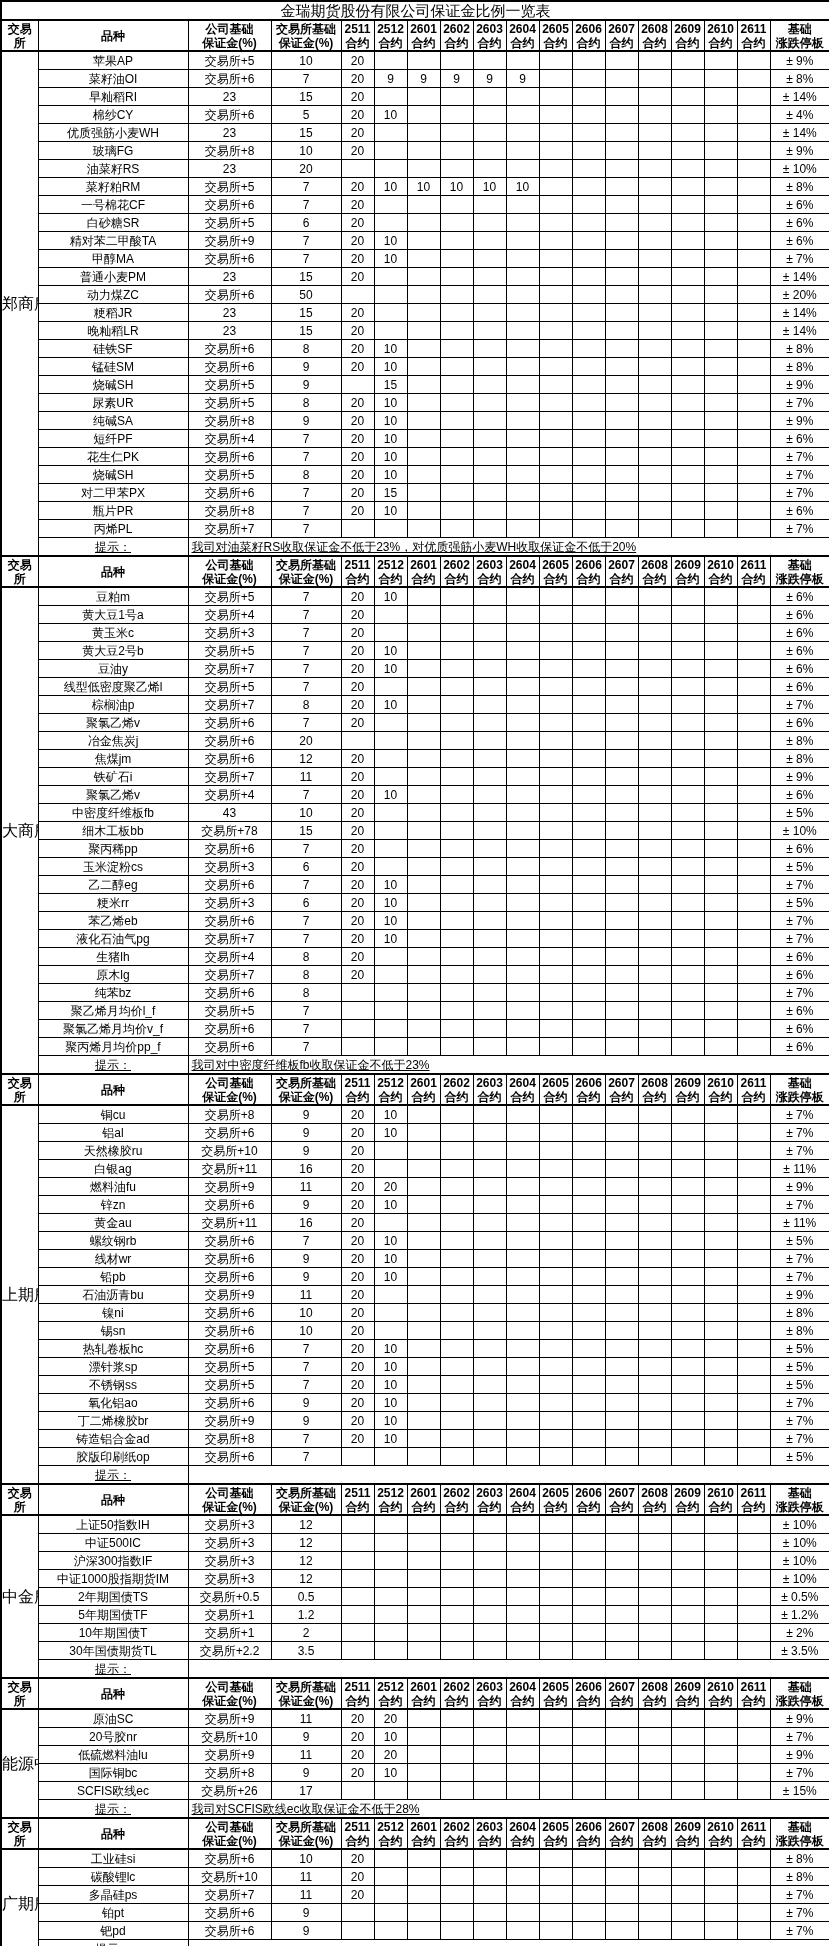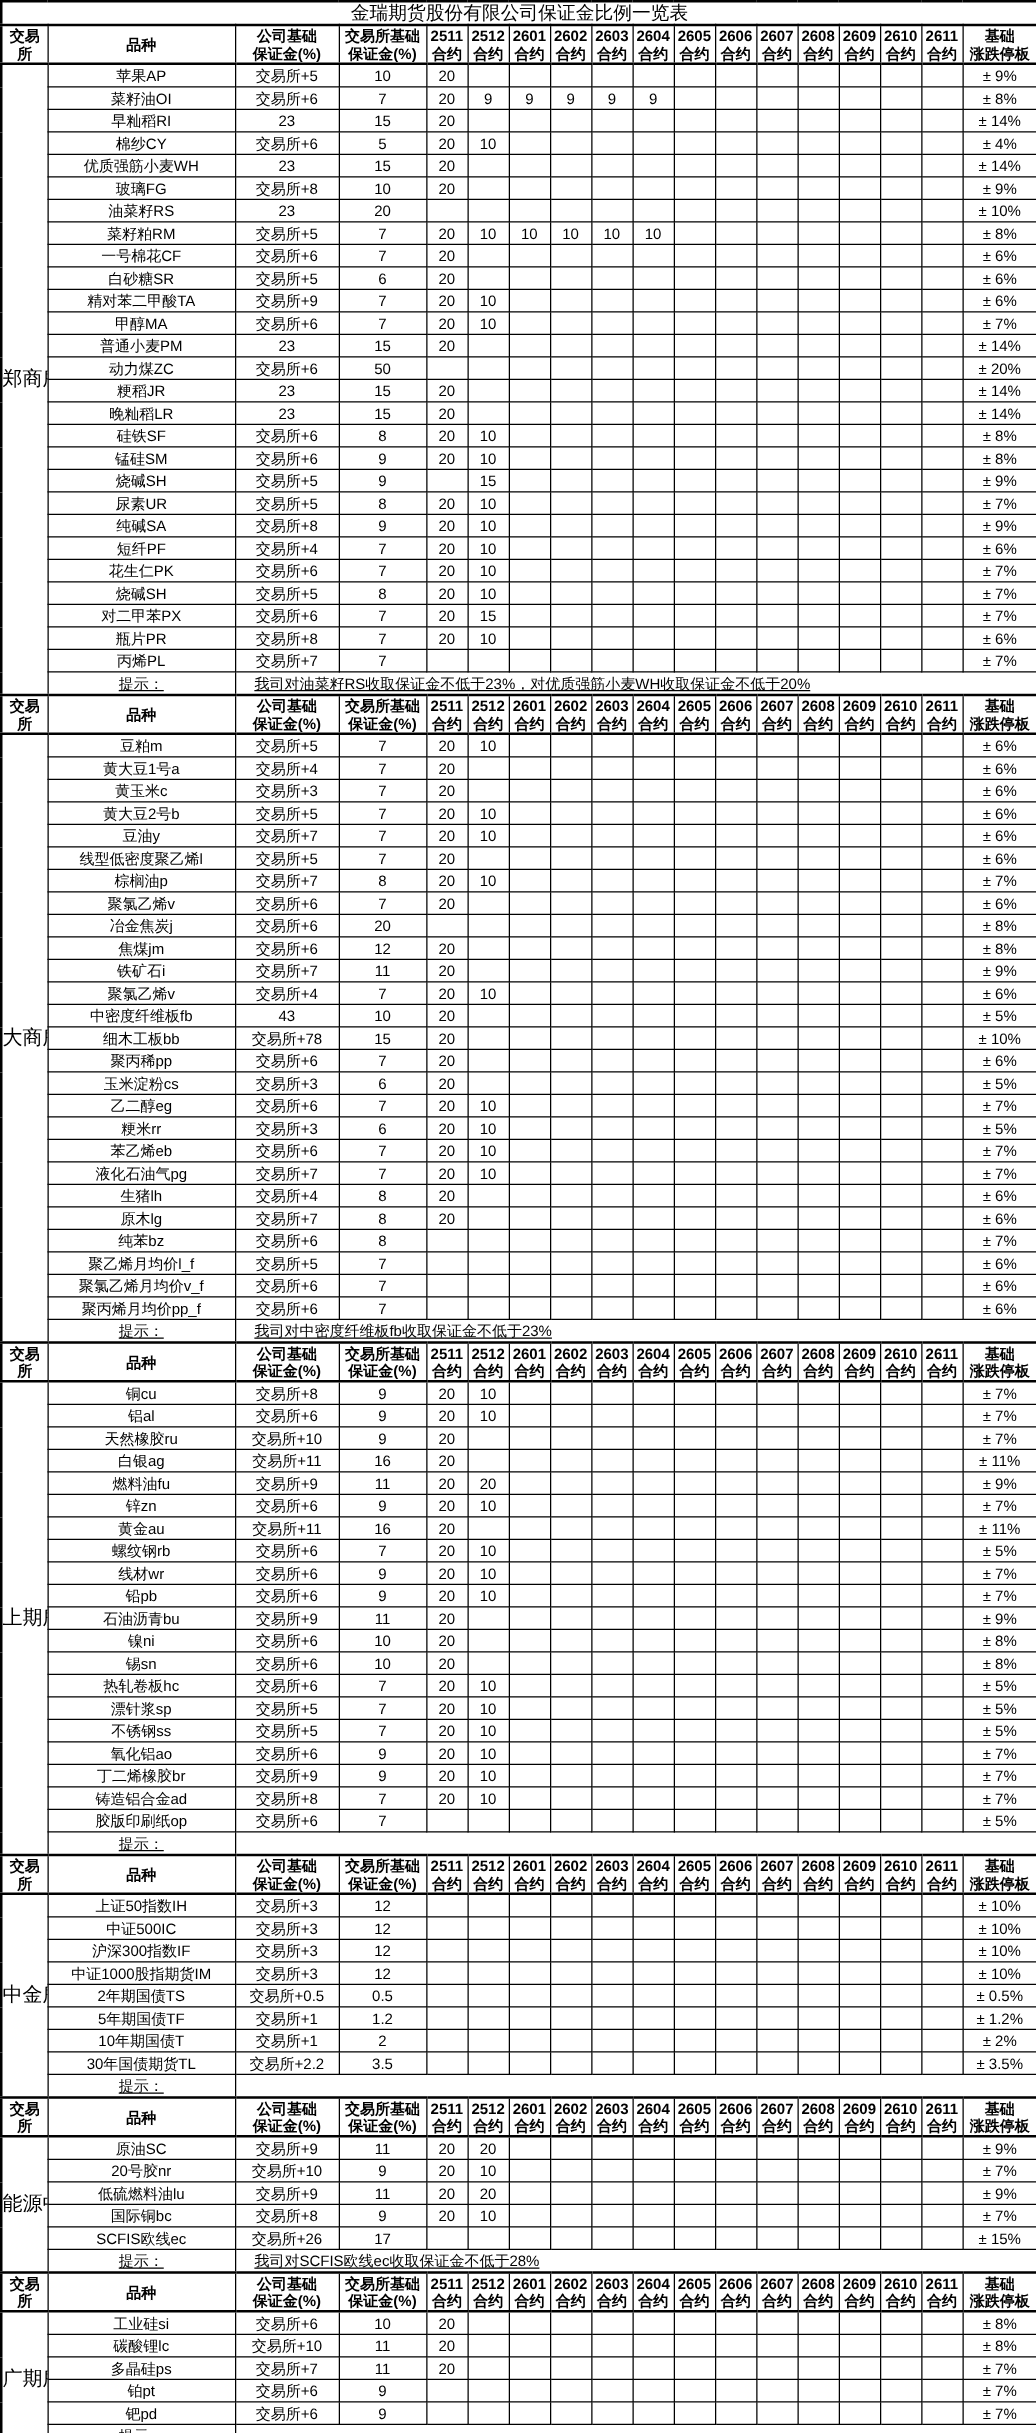--- a/index.html
+++ b/index.html
@@ -6,21 +6,21 @@
   body{width:829px;font-family:"Liberation Sans","DejaVu Sans",sans-serif;color:#000;}
   table{border-collapse:collapse;table-layout:fixed;width:829px;border:2px solid #000;}
   td,th{border:1px solid #000;padding:0;text-align:center;vertical-align:middle;
         font-size:12px;line-height:16px;overflow:hidden;white-space:nowrap;}
   tr.title-row td{height:17px;font-size:15px;font-weight:normal;border-bottom:2px solid #000;line-height:17px;}
   tr.hdr th{height:29px;font-weight:bold;white-space:pre-line;line-height:14px;
             border-top:2px solid #000;border-bottom:2px solid #000;font-size:12px;}
   tr.data-row td{height:17px;}
   tr.tip-row td{height:17px;text-decoration:underline;}
   td.exch{font-size:16px;}
-  td.tip-text{text-align:left;padding-left:15px;}
+  td.tip-text{text-align:left;padding-left:3px;}
   td.product{font-size:12px;}
 </style>
 </head>
 <body>
 
 <table>
   <colgroup>
     <col style="width:37px">
       <col style="width:150px">
       <col style="width:83px">

